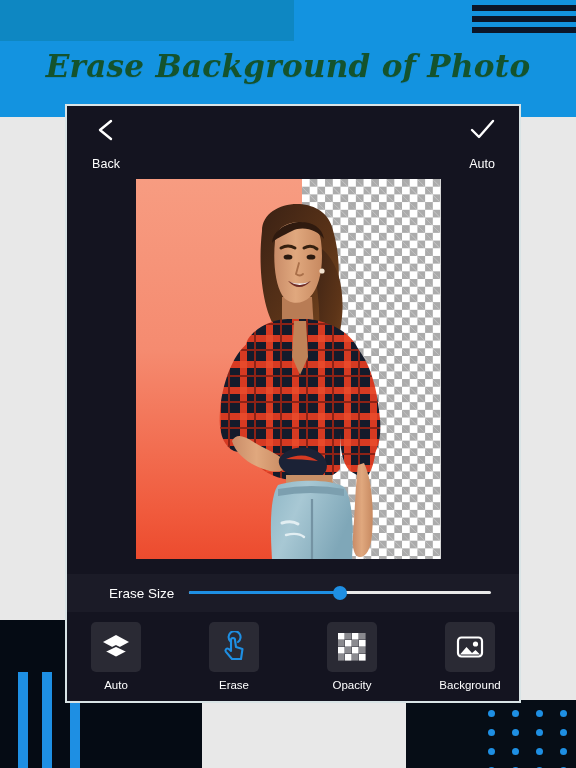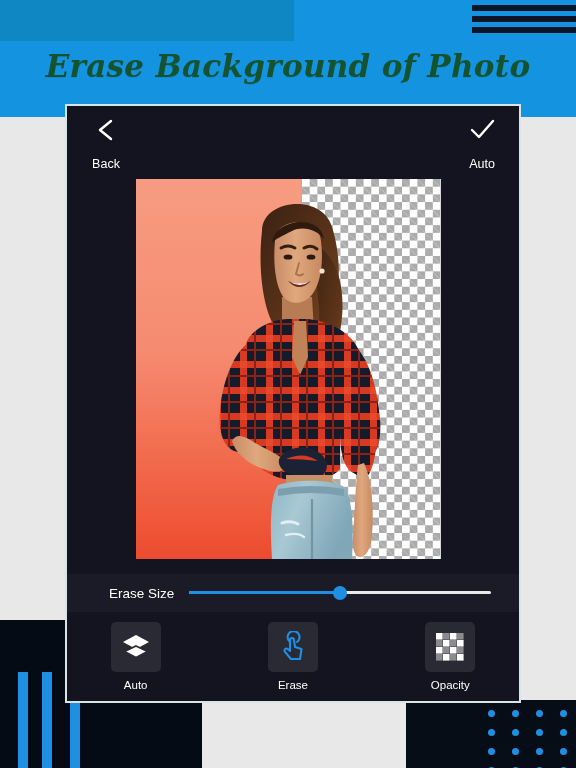--- a/index.html
+++ b/index.html
@@ -390,16 +390,28 @@
               <rect x="1" y="22" width="6.6" height="6.6" opacity="0.45"></rect>
               <rect x="15" y="22" width="6.6" height="6.6" opacity="0.45"></rect>
             </g>
           </svg>
         </span>
       </div>
       <span class="tool-lbl">Opacity</span>
     </div>
 
 
+    <div class="tool">
+      <div class="tool-ico-box">
+        <span>
+          <svg width="32" height="32" viewBox="0 0 32 32">
+            <rect x="4" y="6.5" width="24" height="19" rx="3.4" fill="none" stroke="#FFFFFF" stroke-width="2.2"></rect>
+            <circle cx="21.5" cy="13" r="2.6" fill="#FFFFFF"></circle>
+            <path d="M6 23.5 L12.5 16 L18 22 L21.5 19 L26 23.5 Z" fill="#FFFFFF"></path>
+          </svg>
+        </span>
+      </div>
+      <span class="tool-lbl">Background</span>
+    </div>
 
 
   </div>
 </div>
 
 </body></html>

